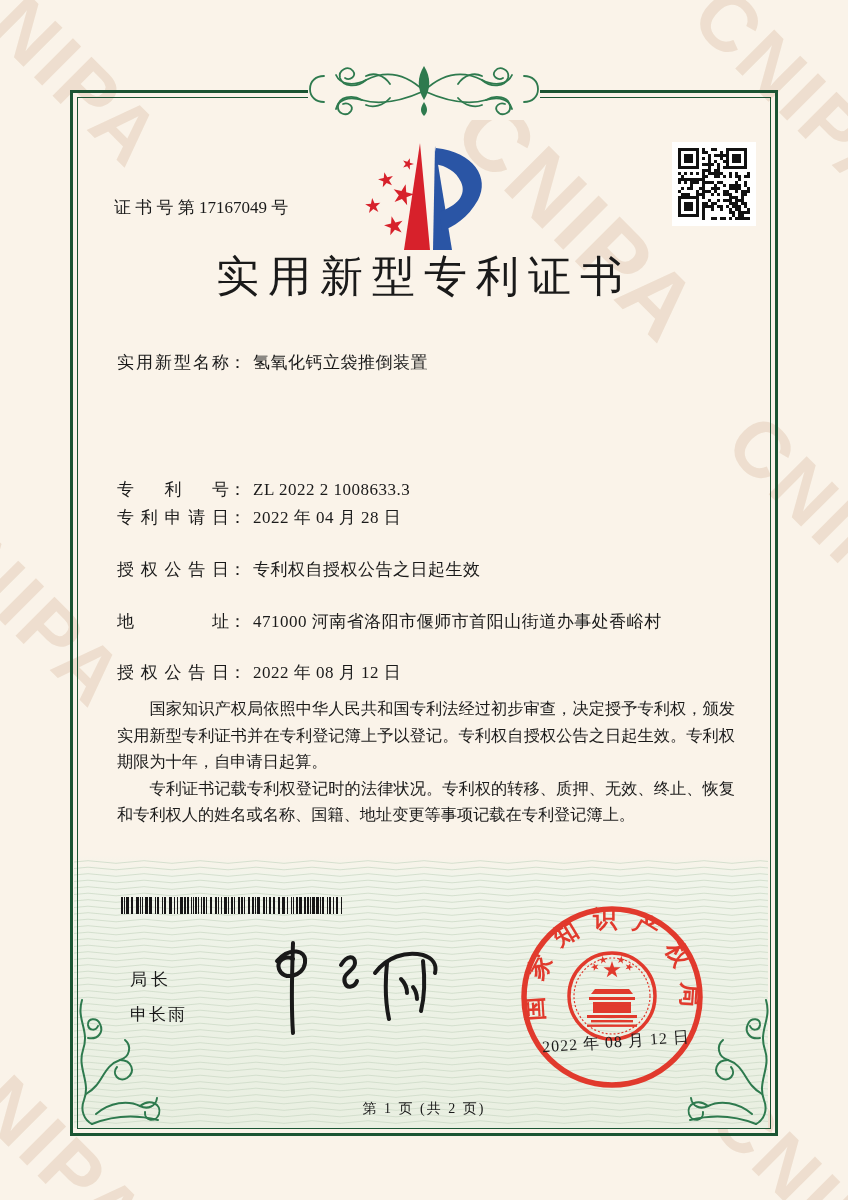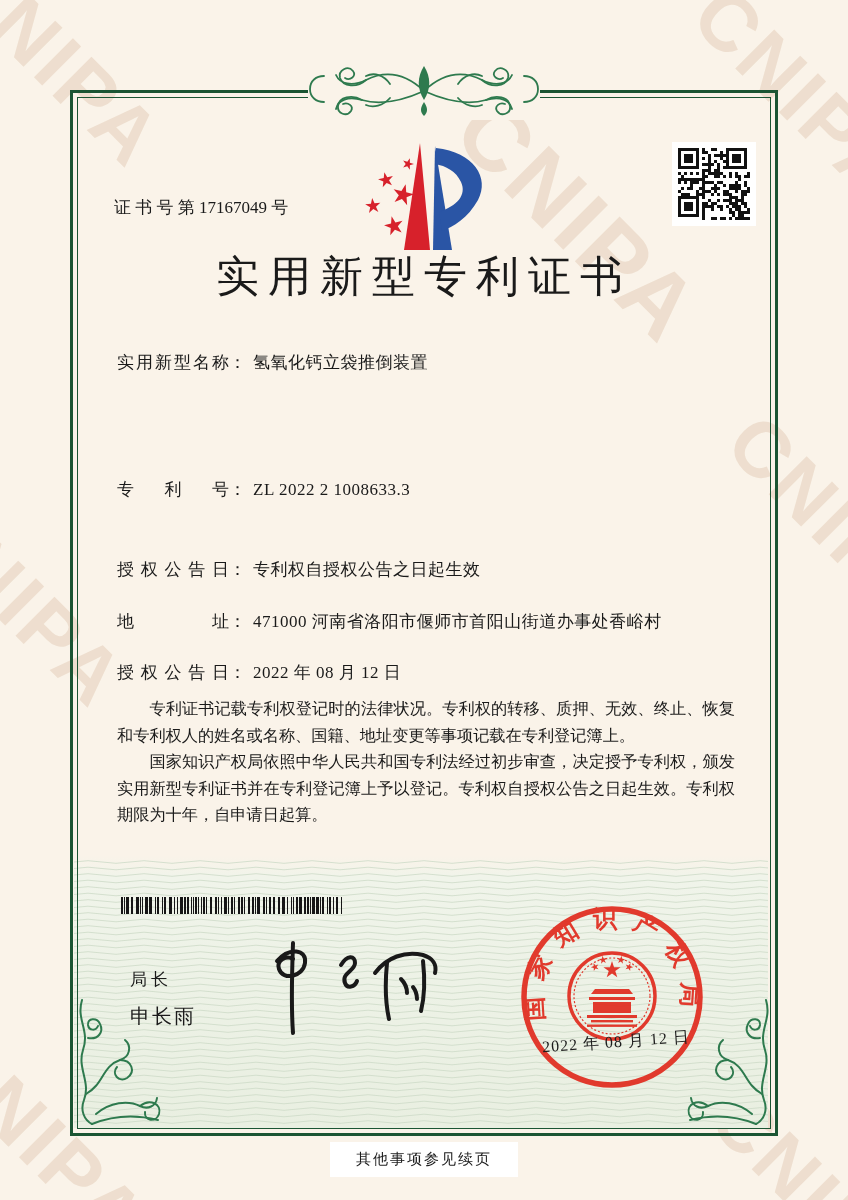--- a/index.html
+++ b/index.html
@@ -54,21 +54,21 @@
   .grant-group{position:absolute; left:333px; top:0;}
   
   .body-text{
     position:absolute; z-index:4; left:117px; top:696px; width:618px;
     font-size:16.2px; line-height:26.5px; text-align:justify;
   }
   .body-text p{margin:0; text-indent:2em;}
   
   .barcode{position:absolute; z-index:4; left:121px; top:897px;}
   .director-title{position:absolute; z-index:5; left:130px; top:968px; font-size:17px; letter-spacing:4px;}
-  .director-name{position:absolute; z-index:5; left:130px; top:1003px; font-size:20px; letter-spacing:2px;}
+  .director-name{position:absolute; z-index:5; left:130px; top:1003px; font-size:17px; letter-spacing:2px;}
   .signature{position:absolute; z-index:5; left:255px; top:935px;}
   .seal{position:absolute; z-index:4; left:519px; top:904px;}
   .seal-date{
     position:absolute; z-index:5; left:528px; top:1032px; width:176px; text-align:center;
     font-size:16px; color:#1c1c1c; transform:rotate(-4deg); letter-spacing:1px; white-space:nowrap;
   }
   .page-no{position:absolute; z-index:4; left:0; right:0; top:1100px; text-align:center; font-size:14px; letter-spacing:2px;}
   .cont-note{
     position:absolute; z-index:4; left:50%; top:1142px; transform:translateX(-50%);
     background:#ffffff; padding:8px 26px; font-size:15px; letter-spacing:2px; white-space:nowrap;
@@ -396,33 +396,36 @@
   </div>
 
   <div class="title">实用新型专利证书</div>
 
   <div class="row" style="top:351px;">
     <span class="flabel">实用新型名称</span><span class="colon">：</span><span class="fvalue">氢氧化钙立袋推倒装置</span>
   </div>
   <div class="row" style="top:430px;margin-top:48px;">
     <span class="flabel">专利号</span><span class="colon">：</span><span class="fvalue">ZL 2022 2 1008633.3</span>
   </div>
+  <div class="row" style="top:506px;">
+    <span class="flabel">专利申请日</span><span class="colon">：</span><span class="fvalue">2022 年 04 月 28 日</span>
+  </div>
   <div class="row" style="top:558px;">
     <span class="flabel">授权公告日</span><span class="colon">：</span><span class="fvalue">专利权自授权公告之日起生效</span>
   </div>
   <div class="row" style="top:610px;">
     <span class="flabel">地址</span><span class="colon">：</span><span class="fvalue">471000 河南省洛阳市偃师市首阳山街道办事处香峪村</span>
   </div>
   <div class="row" style="top:661px;">
     <span class="flabel">授权公告日</span><span class="colon">：</span><span class="fvalue">2022 年 08 月 12 日</span>
   </div>
 
   <div class="body-text">
+    <p>国家知识产权局依照中华人民共和国专利法经过初步审查，决定授予专利权，颁发实用新型专利证书并在专利登记簿上予以登记。专利权自授权公告之日起生效。专利权期限为十年，自申请日起算。</p>
     <p>专利证书记载专利权登记时的法律状况。专利权的转移、质押、无效、终止、恢复和专利权人的姓名或名称、国籍、地址变更等事项记载在专利登记簿上。</p>
-    <p>国家知识产权局依照中华人民共和国专利法经过初步审查，决定授予专利权，颁发实用新型专利证书并在专利登记簿上予以登记。专利权自授权公告之日起生效。专利权期限为十年，自申请日起算。</p>
   </div>
 
   <svg id="barcode" class="barcode" width="226" height="17" xmlns="http://www.w3.org/2000/svg">
       <rect x="0" y="0" width="2" height="17" fill="#161616"></rect>
       <rect x="3" y="0" width="1" height="17" fill="#161616"></rect>
       <rect x="5" y="0" width="3" height="17" fill="#161616"></rect>
       <rect x="10" y="0" width="2" height="17" fill="#161616"></rect>
       <rect x="15" y="0" width="3" height="17" fill="#161616"></rect>
       <rect x="19" y="0" width="1" height="17" fill="#161616"></rect>
       <rect x="21" y="0" width="1" height="17" fill="#161616"></rect>
@@ -520,15 +523,15 @@
       <polygon points="72,90 114,90 110,85 76,85"></polygon>
       <rect x="70" y="93" width="46" height="3"></rect>
       <rect x="74" y="98" width="38" height="11"></rect>
       <rect x="68" y="111" width="50" height="3"></rect>
       <rect x="72" y="116" width="42" height="2.4"></rect>
       <rect x="68" y="120.5" width="50" height="2.4"></rect>
     </g>
   </svg>
   <div class="seal-date">2022 年 08 月 12 日</div>
 
-  <div class="cont-note">其他事项参见续页</div>
+  <div class="page-no">第 1 页 (共 2 页)</div>
 
 </div>
 
 </body></html>

